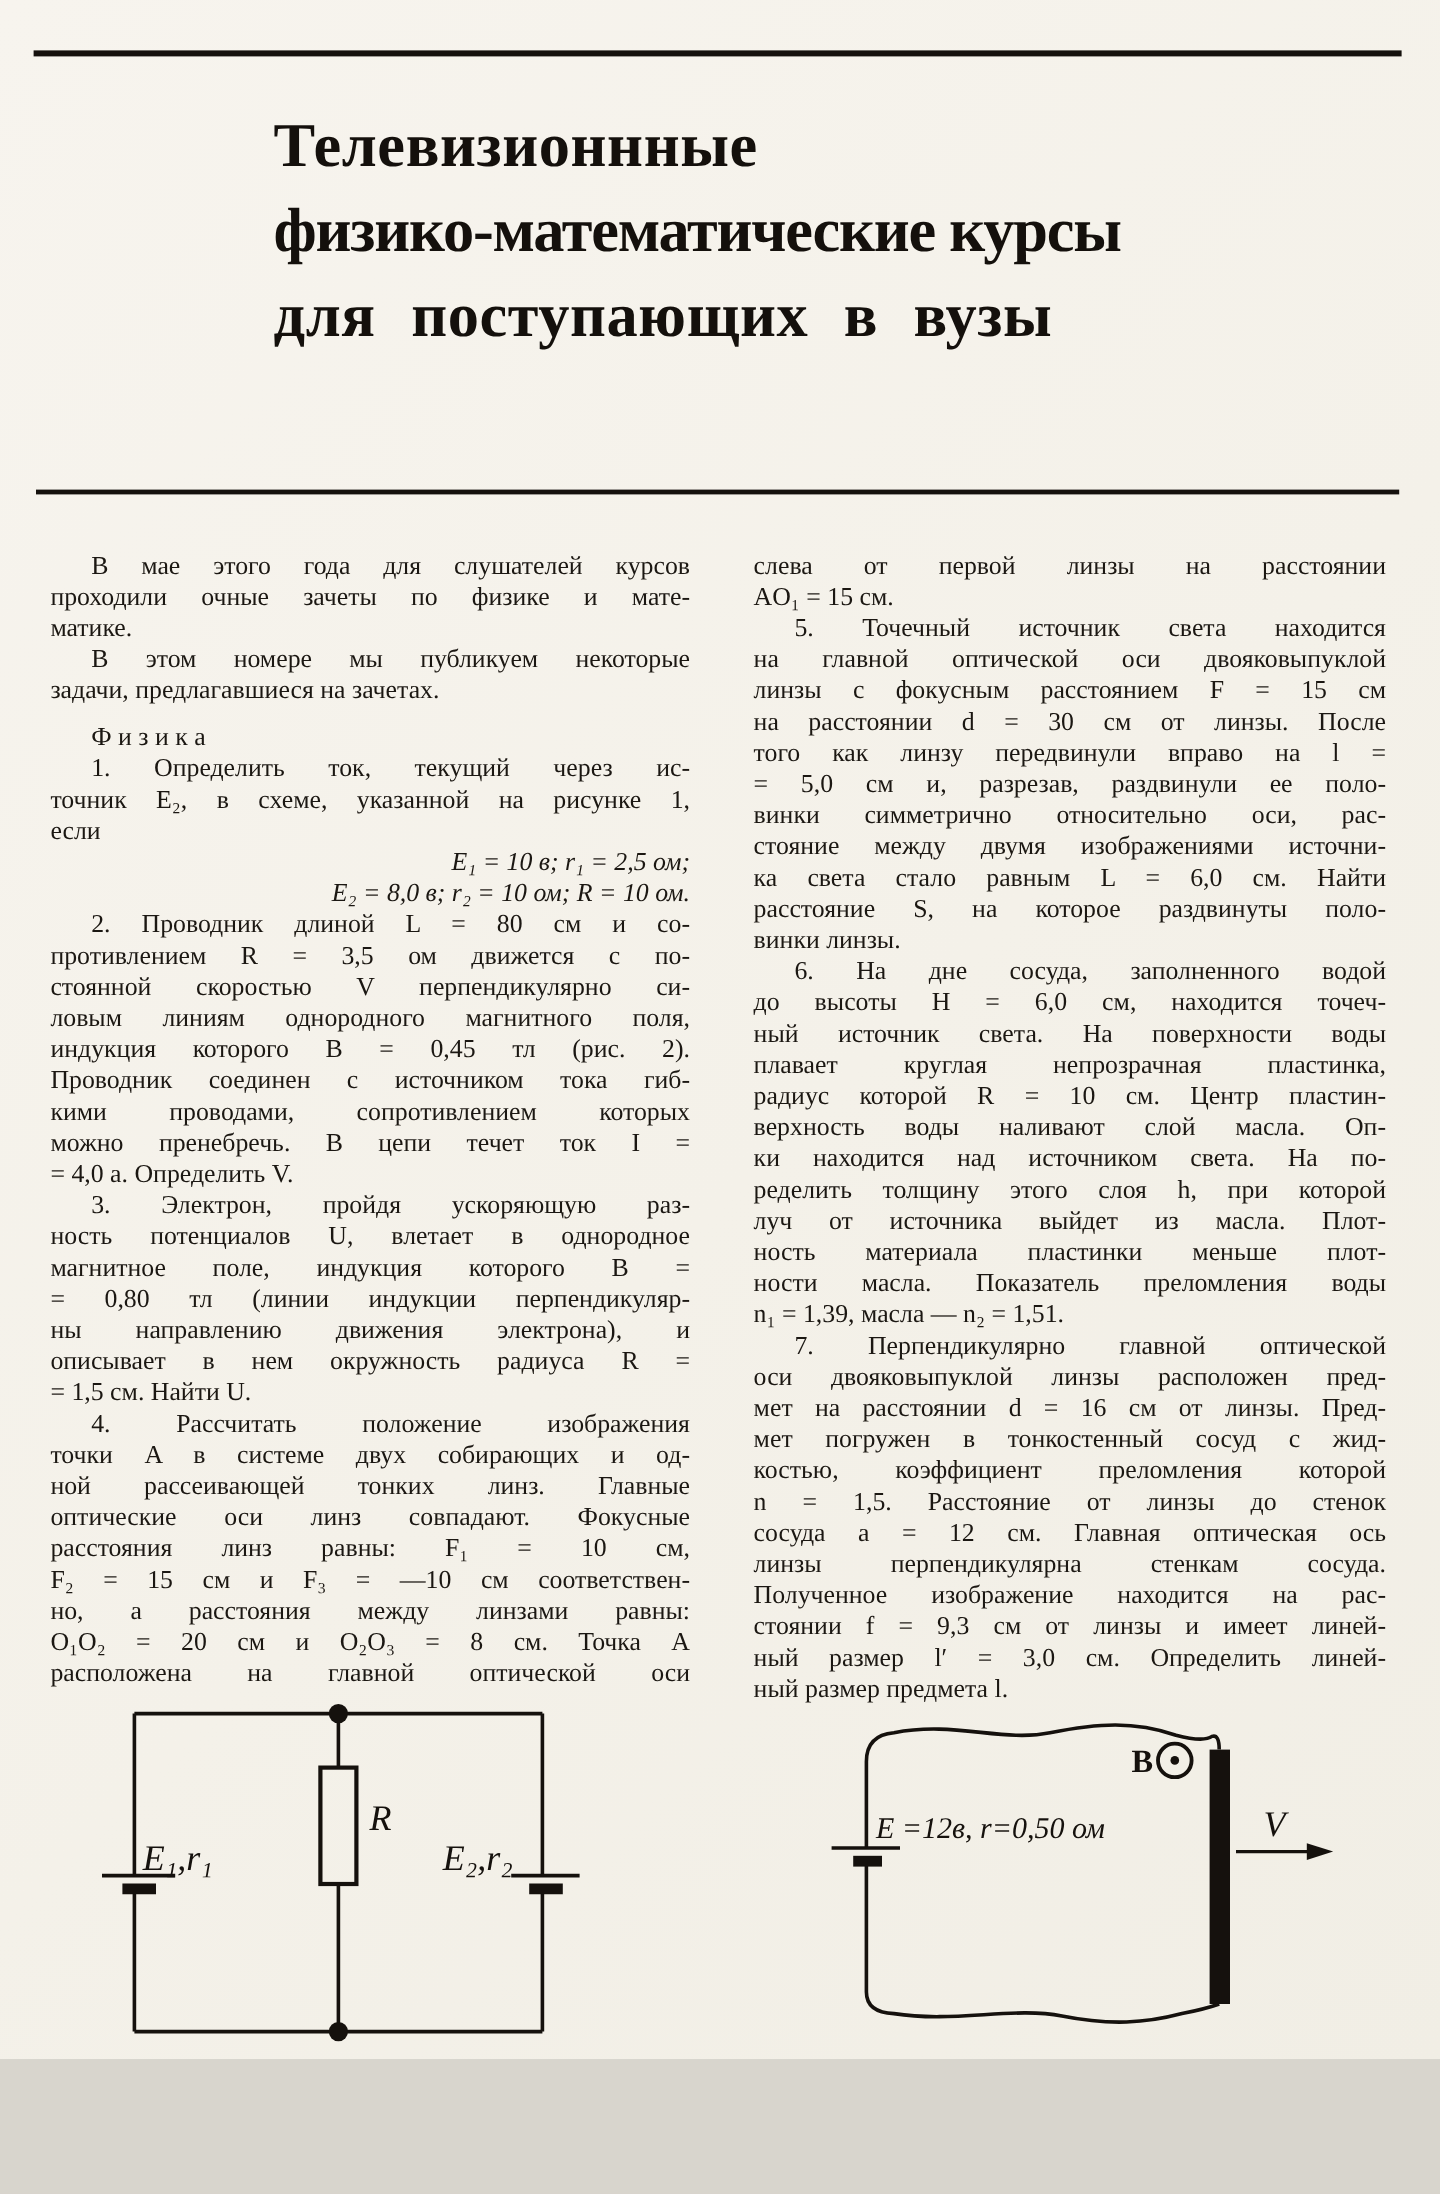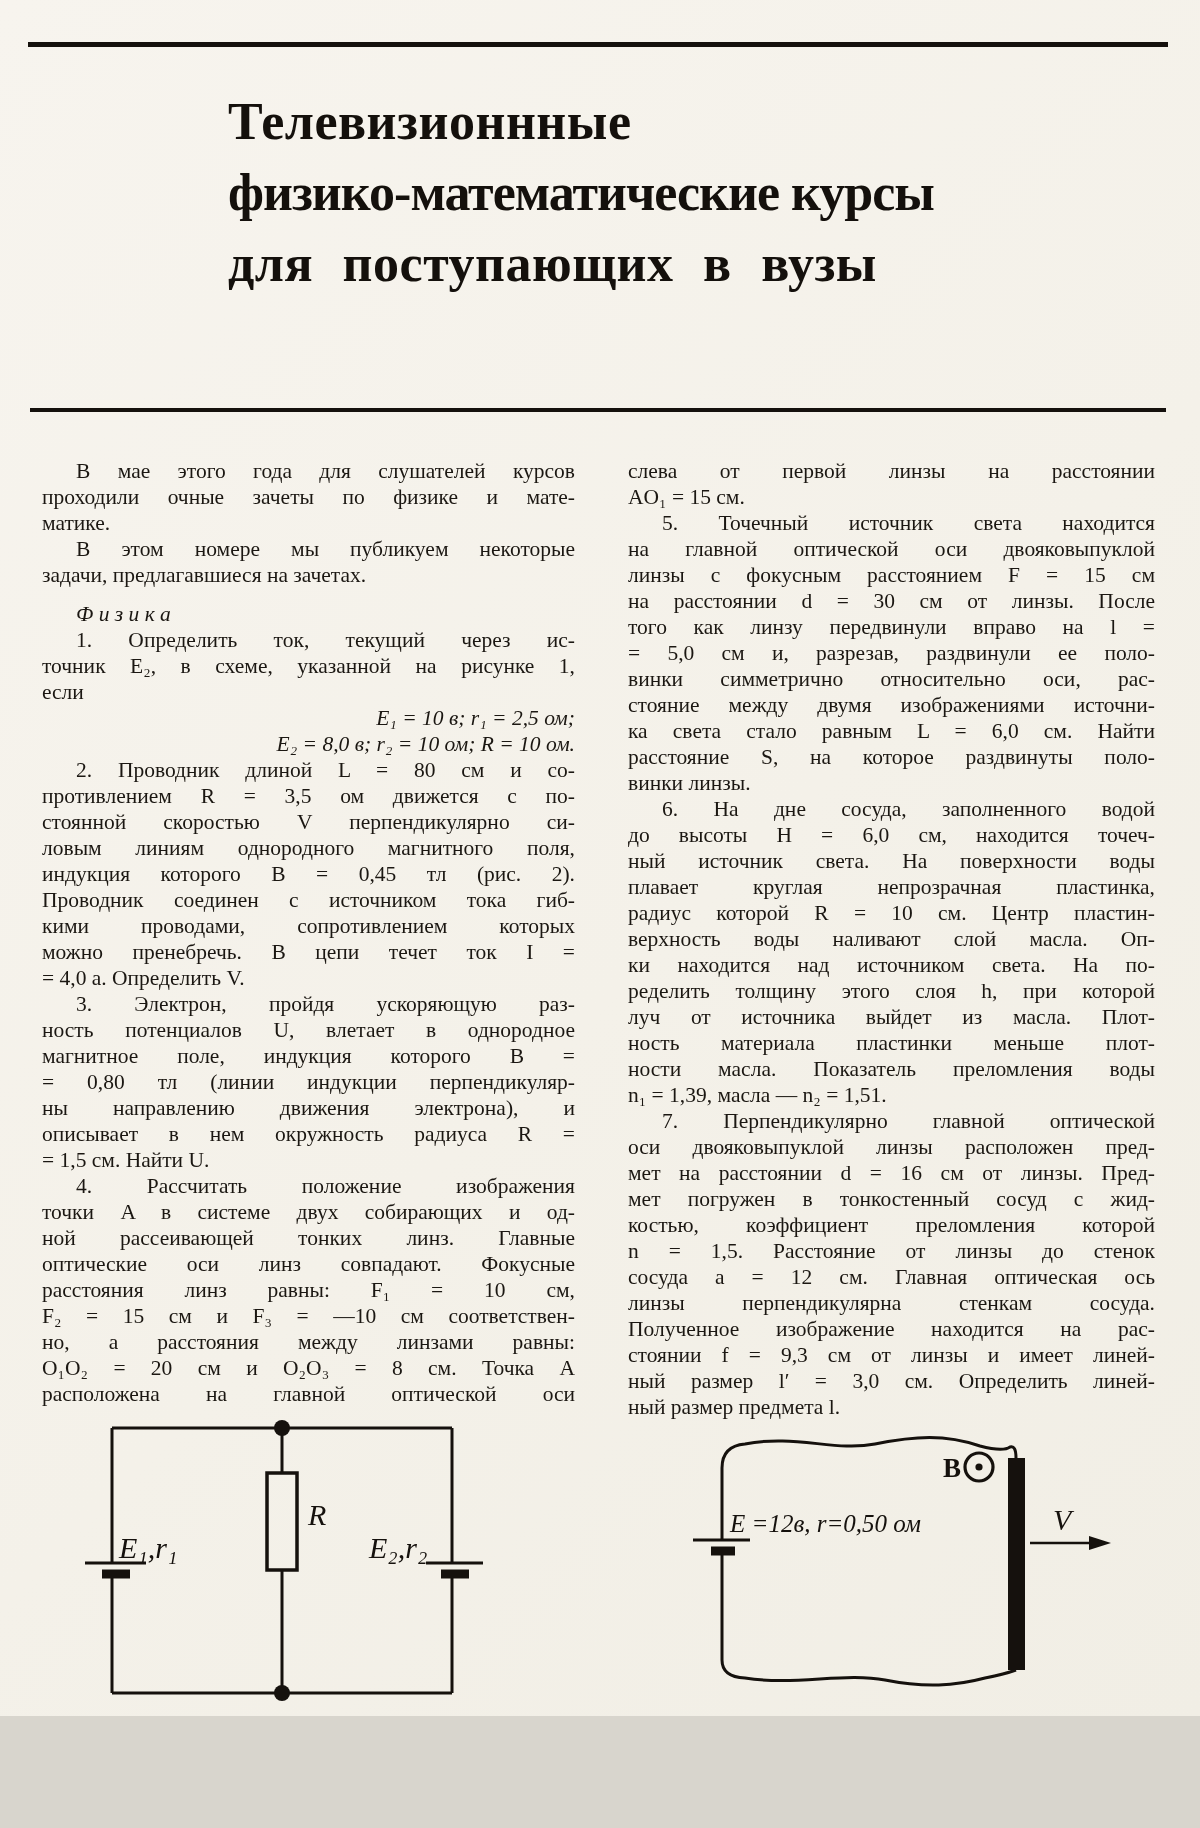--- a/index.html
+++ b/index.html
@@ -20,21 +20,21 @@
   .col { position:absolute; top:458px; font-size:21.5px; line-height:26px; }
   .col-left  { left:42px;  width:533px; }
   .col-right { left:628px; width:527px; }
   .line { width:100%; white-space:normal; }
   .line.j  { text-align:justify; text-align-last:justify; }
   .line.jf { text-align:justify; text-align-last:justify; text-indent:34px; }
   .line.l  { text-align:left; }
   .line.lf { text-align:left; text-indent:34px; }
   .line.c  { text-align:right; }
   .line.i  { font-style:italic; }
-  .line.gap{ margin-top:13px;font-style:italic; }
+  .line.gap{ margin-top:13px; }
   .fig { position:absolute; }
   .fig svg { display:block; }
   .stroke { stroke:#15110d; fill:none; }
   .fill   { fill:#15110d; stroke:none; }
   .flabel { font-family:"Liberation Serif","DejaVu Serif",serif; font-style:italic;
             font-size:30px; fill:#15110d; }
   .flabel-small { font-family:"Liberation Serif","DejaVu Serif",serif; font-style:italic;
             font-size:25px; fill:#15110d; }
   .flabel-bold { font-family:"Liberation Serif","DejaVu Serif",serif; font-weight:bold;
             font-size:27px; fill:#15110d; }

